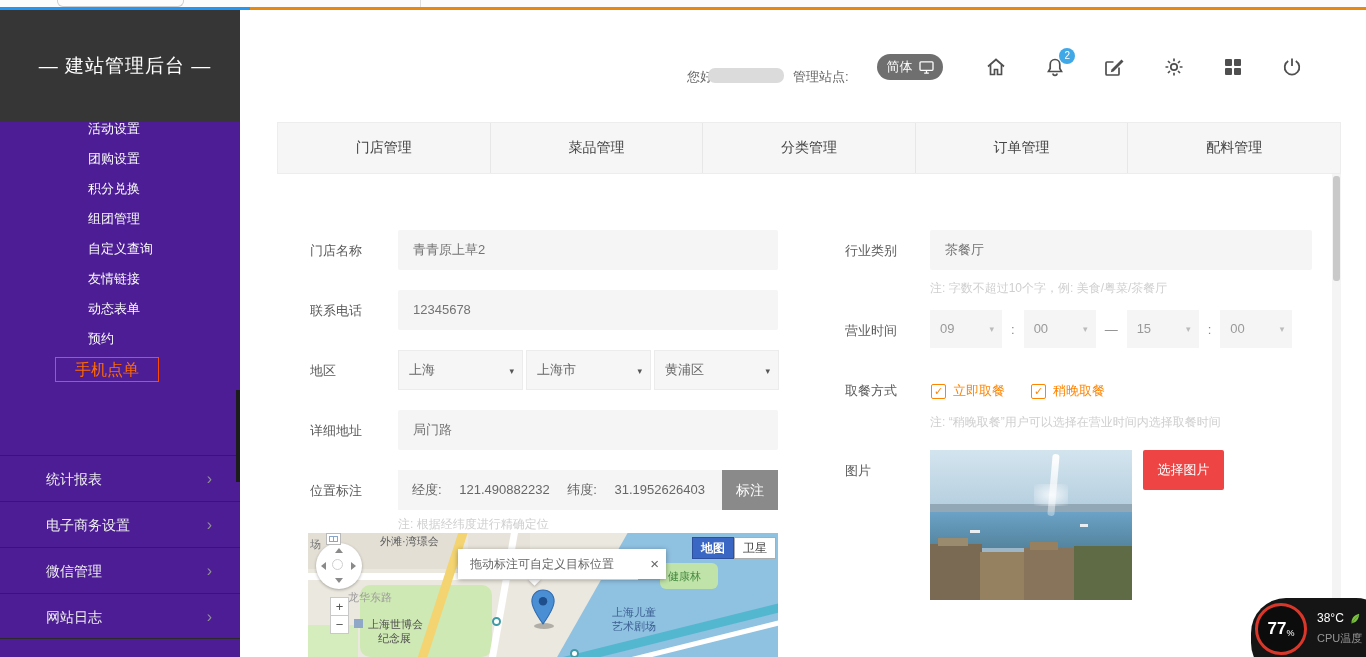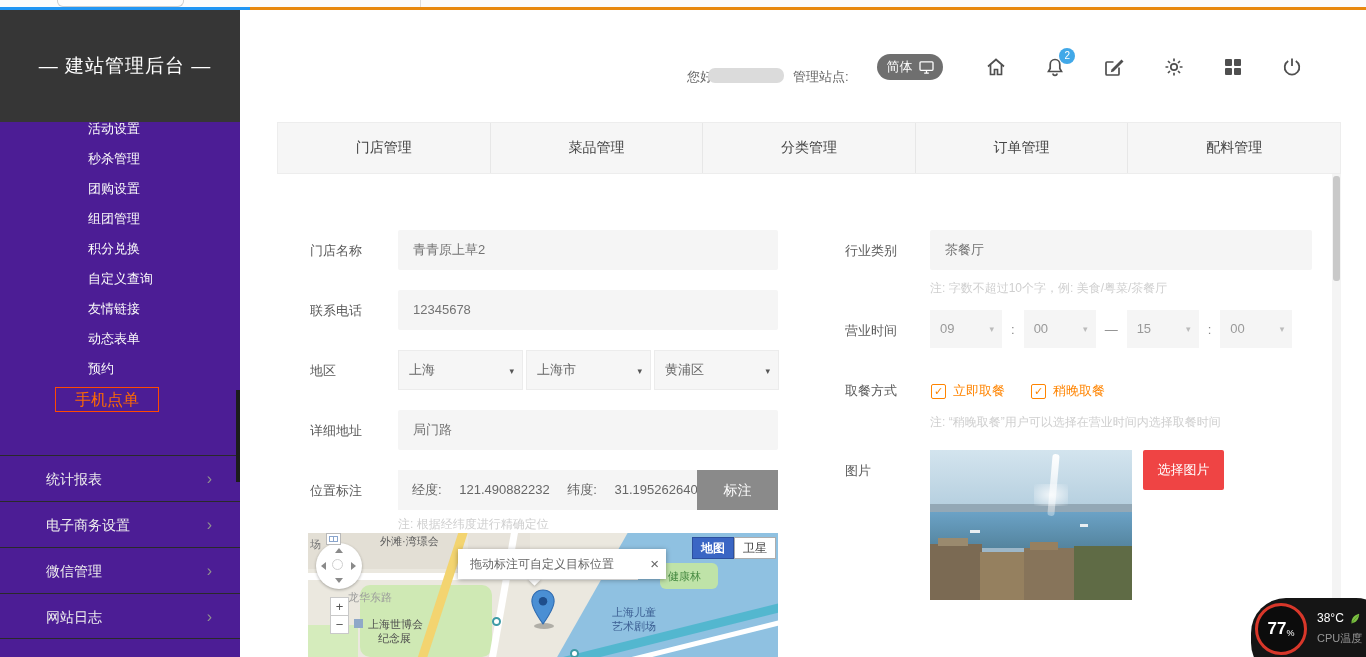--- a/index.html
+++ b/index.html
@@ -42,21 +42,21 @@
   .tab:last-child{border-right:none}
 
   
   .flabel{position:absolute;font-size:13px;color:#5a5a5a;white-space:nowrap}
   .tinput{position:absolute;background:#f5f5f5;height:40px;line-height:40px;padding:0 15px;font-size:13px;color:#737373;border-radius:2px;white-space:nowrap;cursor:text}
   .tselect{position:absolute;background:#f6f6f6;border:1px solid #ececec;height:40px;line-height:38px;padding:0 10px;font-size:13px;color:#666;cursor:pointer}
   .tsel-arrow{position:absolute;right:8px;top:0;font-size:9px;color:#555}
   .loc-box{position:absolute;left:398px;top:470px;width:380px;height:40px;background:#f5f5f5;overflow:hidden;white-space:nowrap;line-height:40px;font-size:13px;color:#666}
   .loc-box span{margin-left:14px}
   .loc-box .first{margin-left:14px}
-  .mark-btn{position:absolute;right:0;top:0;width:81px;height:40px;background:#8a8a8a;color:#fff;font-size:14px;text-align:center;line-height:40px;cursor:pointer}
+  .mark-btn{position:absolute;right:0;top:0;width:56px;height:40px;background:#8a8a8a;color:#fff;font-size:14px;text-align:center;line-height:40px;cursor:pointer}
   .note{position:absolute;font-size:12px;color:#cfcfcf;white-space:nowrap}
 
   .hours-row{position:absolute;left:930px;top:310px;display:flex;align-items:center;gap:9px}
   .hsel{position:relative;width:72px;height:38px;background:#f5f5f5;line-height:38px;padding:0 10px;font-size:13px;color:#999;cursor:pointer}
   .hsel .tsel-arrow{color:#bbb;top:0}
   .hsep{font-size:13px;color:#888}
 
   .pickup-row{position:absolute;left:931px;top:382px;display:flex;align-items:center}
   .cbx{width:15px;height:15px;border:1px solid #ff8400;border-radius:2px;background:#fff;color:#ff8400;font-size:11px;font-weight:bold;line-height:13px;text-align:center;cursor:pointer}
   .cbx-label{color:#ff8400;font-size:13px;margin-left:7px;margin-right:26px}
@@ -102,24 +102,23 @@
     <div class="strip-frag"></div>
     <div class="strip-div"></div>
     <div class="line-blue" style="background:#2196f3"></div>
     <div class="line-orange" style="background:#e8890f"></div>
   </div>
 
   <aside class="sidebar">
     <div class="sb-title">— 建站管理后台 —</div>
     <nav class="sb-menu">
       <div class="sb-item">活动设置</div>
-      <div class="sb-item">秒杀管理</div>
       <div class="sb-item">团购设置</div>
+      <div class="sb-item">积分兑换</div>
       <div class="sb-item">组团管理</div>
-      <div class="sb-item">积分兑换</div>
       <div class="sb-item">自定义查询</div>
       <div class="sb-item">友情链接</div>
       <div class="sb-item">动态表单</div>
       <div class="sb-item">预约</div>
       <div class="sb-item-active-wrap">
         <span class="sb-item-active">手机点单</span>
       </div>
     </nav>
     <div class="sb-sections">
       <div class="sb-section">

